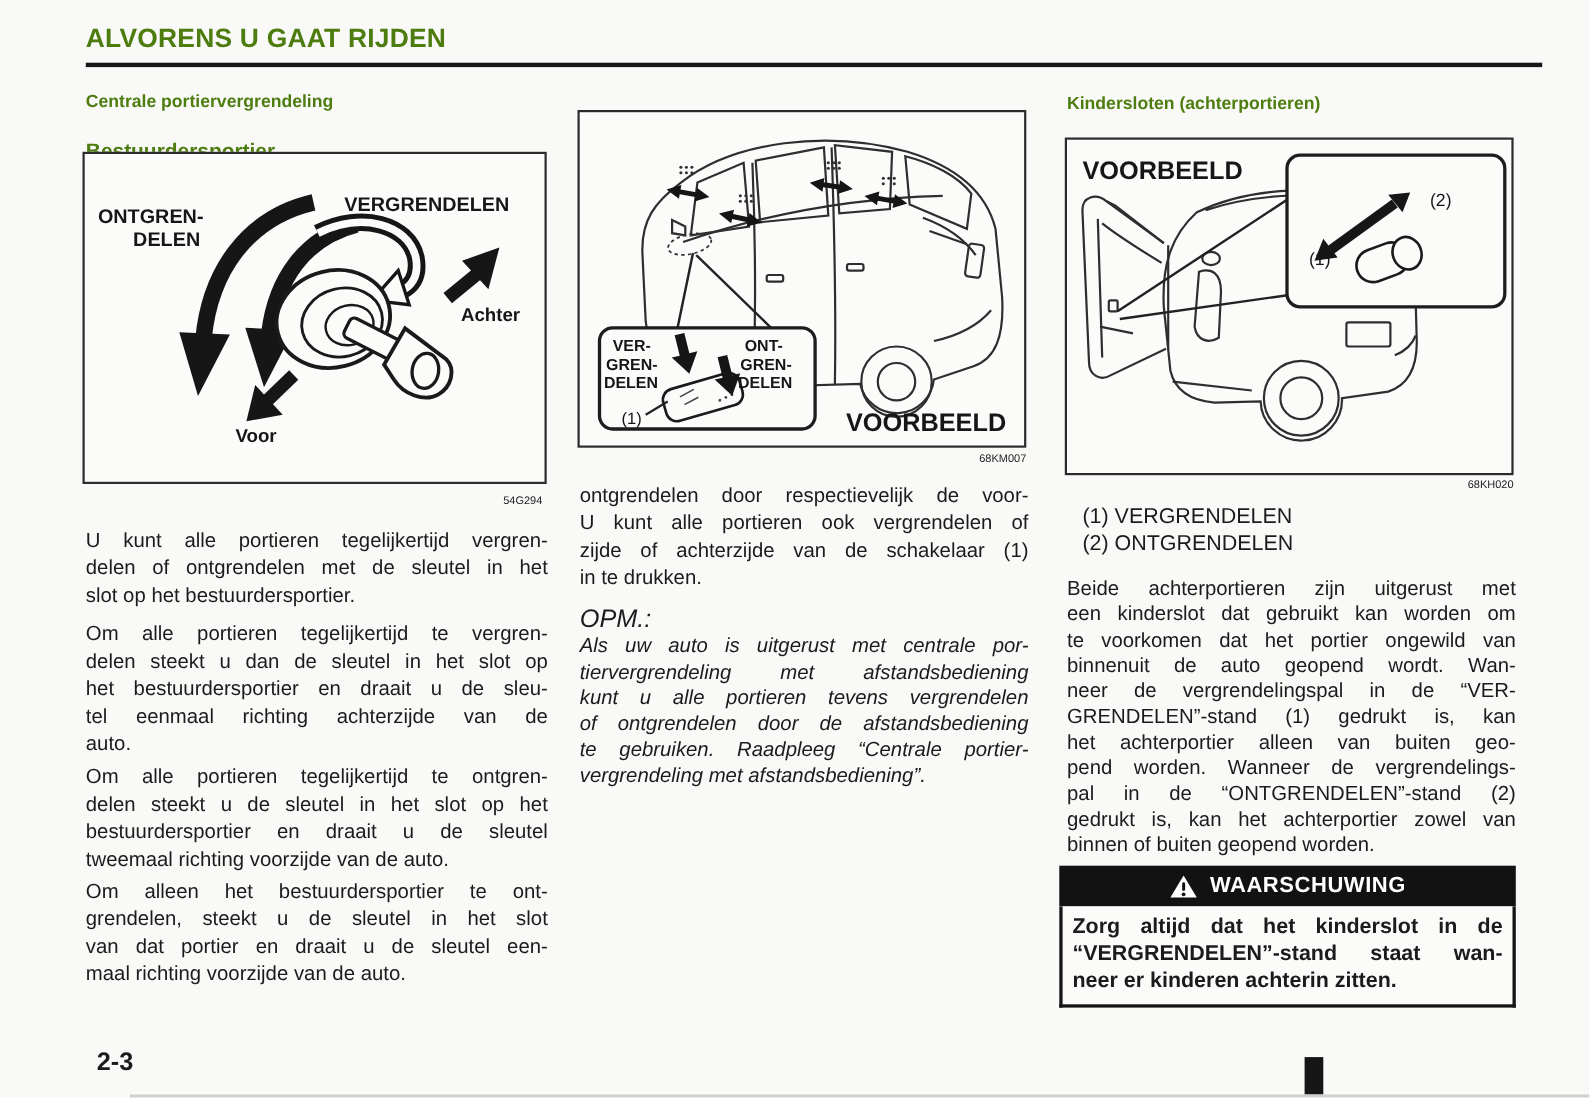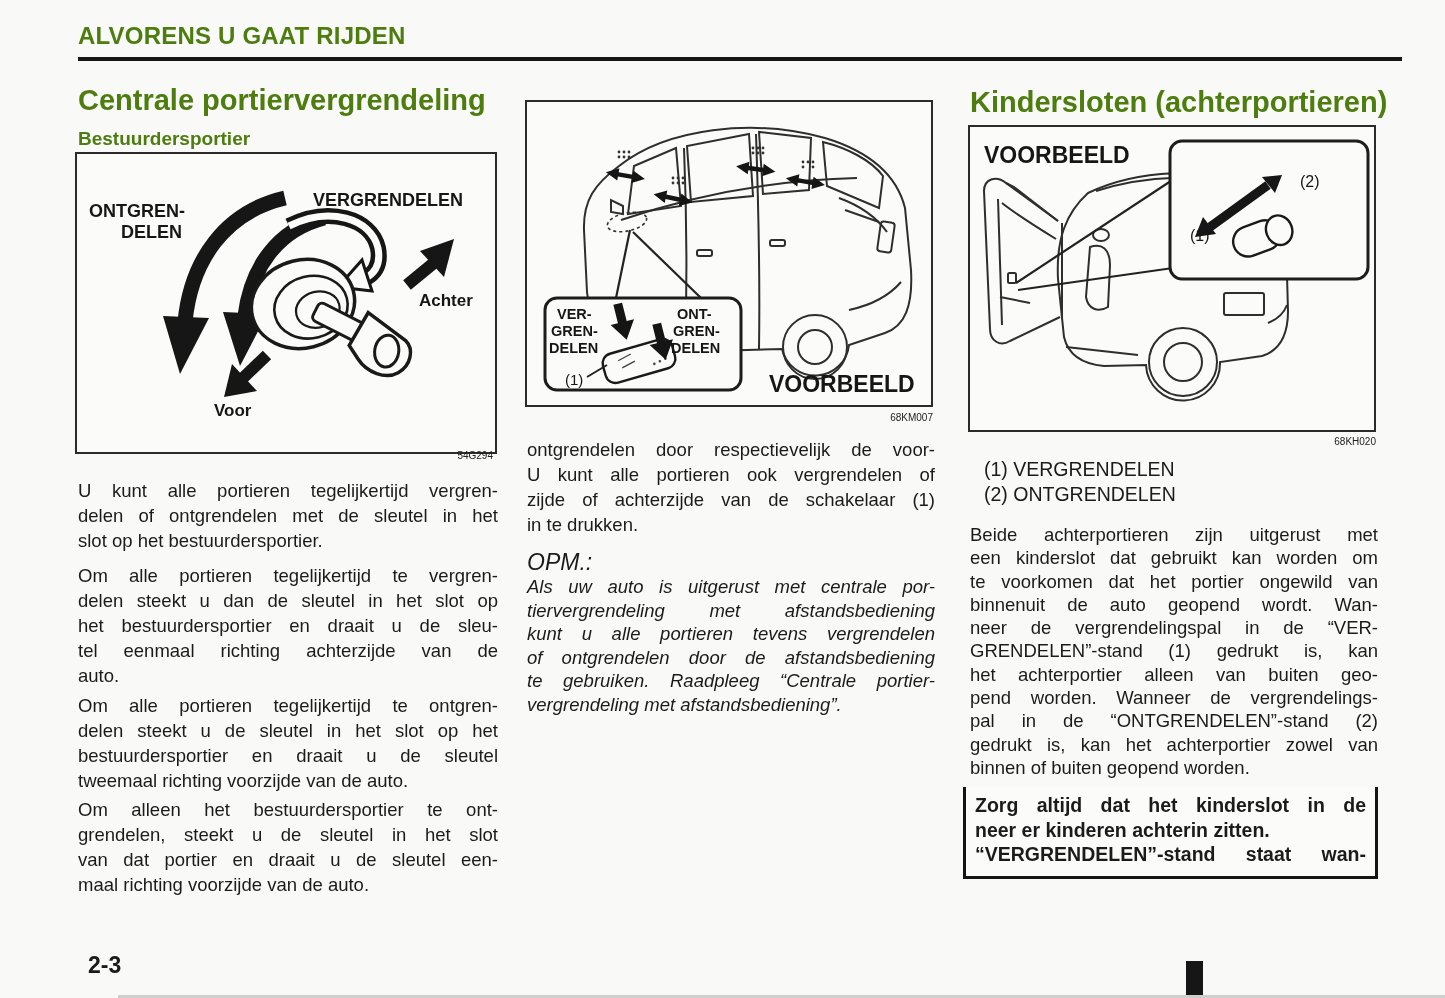--- a/index.html
+++ b/index.html
@@ -1,21 +1,21 @@
 <!DOCTYPE html>
 <html><head>
 <meta charset="utf-8">
 <style>
   html,body{margin:0;padding:0;background:#ffffff;}
   .page{position:relative;width:1445px;height:998px;background:#f9f9f7;
         font-family:"Liberation Sans",sans-serif;color:#1b1b1b;overflow:hidden;}
   .abs{position:absolute;}
   h1,h2,h3{margin:0;font-weight:bold;color:#4d7c0f;}
   .h1{font-size:24px;letter-spacing:.2px;}
-  .colhead{font-size:29px;}
+  .colhead{font-size:16px;}
   .subhead{font-size:19px;}
   .rule{position:absolute;background:#171717;}
   .fig-frame{position:absolute;border:2px solid #2b2b2b;background:#fbfbfa;}
   .fig-frame svg{display:block;width:100%;height:100%;}
   .figcode{position:absolute;font-size:10px;text-align:right;color:#222;}
   .para{position:absolute;font-size:18.5px;line-height:25px;}
   .tline{text-align:justify;text-align-last:justify;white-space:nowrap;}
   .tline-last{text-align-last:left;}
   .note-label{position:absolute;font-size:23px;font-style:italic;}
   .note .tline{font-style:italic;}
@@ -37,21 +37,21 @@
 <body>
 
 <div class="page">
 
   <h1 class="abs h1" style="left:78px;top:22px;">ALVORENS U GAAT RIJDEN</h1>
   <div class="rule" style="left:78px;top:57px;width:1324px;height:4px;"></div>
 
   <h2 class="abs colhead" style="left:78px;top:84px;">Centrale portiervergrendeling</h2>
   <h3 class="abs subhead" style="left:78px;top:128px;">Bestuurdersportier</h3>
 
-  <div class="fig-frame" style="left:75px;top:152px;width:418px;height:298px;">
+  <div class="fig-frame" style="left:75px;top:138px;width:418px;height:298px;">
     <svg viewBox="0 0 418 298" preserveAspectRatio="none">
 
       <g>
         <path d="M 208,44 C 148,58 114,106 108,168" fill="none" stroke="#161616" stroke-width="15"></path>
         <polygon points="86,162 132,164 103,220" fill="#161616"></polygon>
         <path d="M 247,64 C 200,76 174,114 168,162" fill="none" stroke="#161616" stroke-width="15"></path>
         <polygon points="146,158 190,160 163,212" fill="#161616"></polygon>
       </g>
 
       <g>
@@ -299,23 +299,31 @@
       <div class="tline">neer de vergrendelingspal in de “VER-</div>
       <div class="tline">GRENDELEN”-stand (1) gedrukt is, kan</div>
       <div class="tline">het achterportier alleen van buiten geo-</div>
       <div class="tline">pend worden. Wanneer de vergrendelings-</div>
       <div class="tline">pal in de “ONTGRENDELEN”-stand (2)</div>
       <div class="tline">gedrukt is, kan het achterportier zowel van</div>
       <div class="tline tline-last">binnen of buiten geopend worden.</div>
     </div>
 
   <div class="warning" style="left:963px;top:787px;">
+    <div class="warn-head">
+      <svg width="26" height="22" viewBox="0 0 26 22">
+        <path d="M13 1 L25 21 H1 Z" fill="#ffffff"></path>
+        <rect x="11.7" y="7" width="2.7" height="8" rx="1.3" fill="#121212"></rect>
+        <circle cx="13" cy="18" r="1.7" fill="#121212"></circle>
+      </svg>
+      <span>WAARSCHUWING</span>
+    </div>
     <div class="warn-body">
         <div class="tline">Zorg altijd dat het kinderslot in de</div>
+        <div class="tline">“VERGRENDELEN”-stand staat wan-</div>
         <div class="tline tline-last">neer er kinderen achterin zitten.</div>
-        <div class="tline">“VERGRENDELEN”-stand staat wan-</div>
       </div>
   </div>
 
   <div class="tabmark" style="left:1186px;top:961px;width:17px;height:34px;"></div>
   <div class="scan-edge" style="left:118px;top:995px;width:1327px;height:3px;"></div>
 
 </div>
 
 </body></html>

